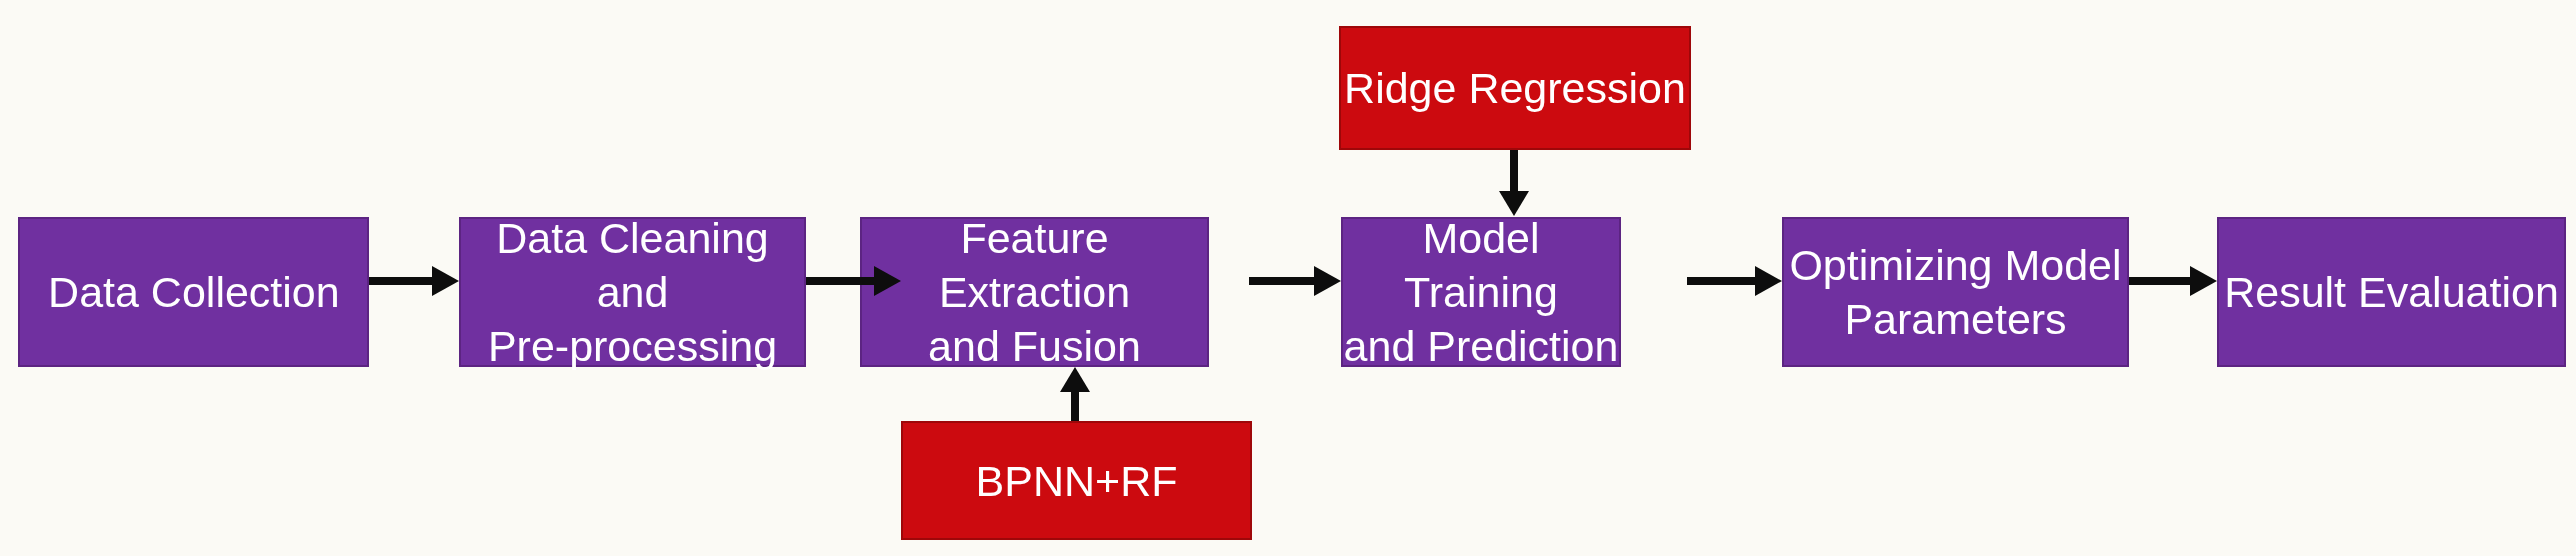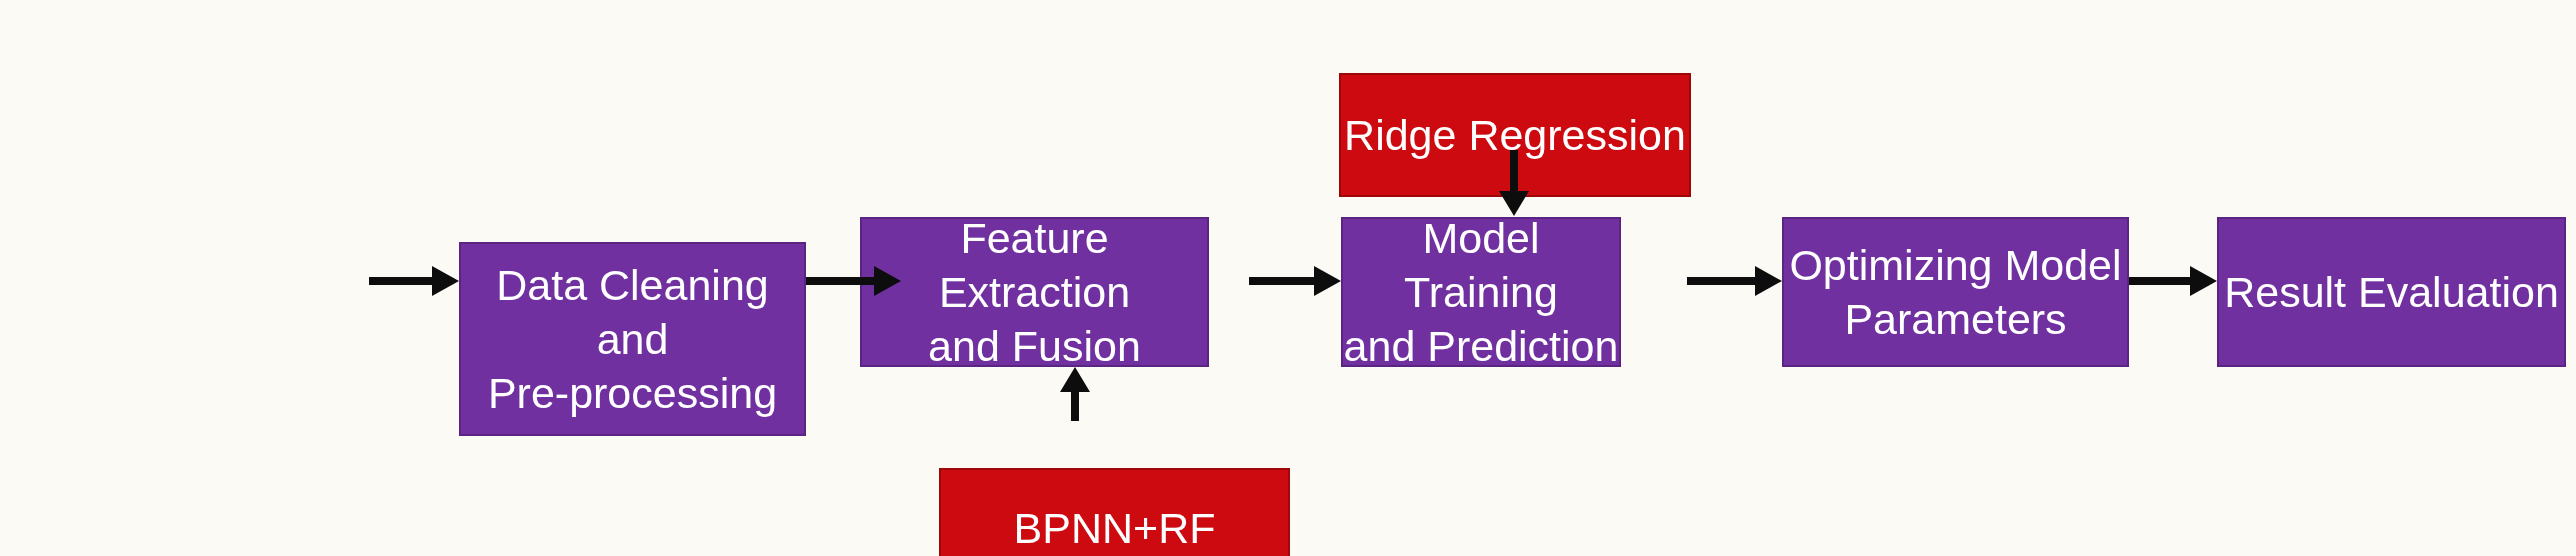--- a/index.html
+++ b/index.html
@@ -26,21 +26,20 @@
     white-space:pre-line;
     box-sizing:border-box;
   }
   .node.purple{
     background:var(--purple,#7030A0);
     border:2.2px solid var(--purple_border,#5C2482);
   }
   .node.red{
     background:var(--red,#CC0A0F);
     border:2.2px solid var(--red_border,#9E0709);
-    margin-top:47px;
   }
   
   .harrow{
     position:absolute;
     top:265px;
     height:32px;
     display:flex;
     align-items:center;
   }
   .harrow .shaft{
@@ -78,38 +77,39 @@
     border-left:15.4px solid transparent;
     border-right:15.4px solid transparent;
     border-bottom:25px solid var(--arrow,#0D0D0D);
   }
 </style>
 </head>
 <body>
 
 <div class="canvas">
 
+  <div class="node purple" style="left:18.4px;   top:217px; width:351px; height:150px;">Data Collection</div>
 
-  <div class="node purple" style="left:459px;  top:217px; width:347px; height:194px;margin-top:25px;">Data Cleaning and
+  <div class="node purple" style="left:459px;  top:217px; width:347px; height:150px;">Data Cleaning and
 Pre-processing</div>
 
   <div class="node purple" style="left:860px; top:217px; width:349px; height:150px;">Feature Extraction
 and Fusion</div>
 
   <div class="node purple" style="left:1341px; top:217px; width:280px; height:150px;">Model Training
 and Prediction</div>
 
   <div class="node purple" style="left:2217px; top:217px; width:349px; height:150px;">Result Evaluation</div>
 
   <div class="node purple" style="left:1782px; top:217px; width:347px; height:150px;">Optimizing Model
 Parameters</div>
 
   <div class="node red" style="left:1339px; top:26.4px;  width:352px; height:124px;">Ridge Regression</div>
 
-  <div class="node red" style="left:939px; top:421px; width:351px; height:119px;">BPNN+RF</div>
+  <div class="node red" style="left:901px; top:421px; width:351px; height:119px;">BPNN+RF</div>
 
   <div class="harrow" style="left:369px;  width:90px;">
     <div class="shaft"></div>
     <div class="head-right"></div>
   </div>
 
   <div class="harrow" style="left:806px; width:95px;">
     <div class="shaft"></div>
     <div class="head-right"></div>
   </div>

